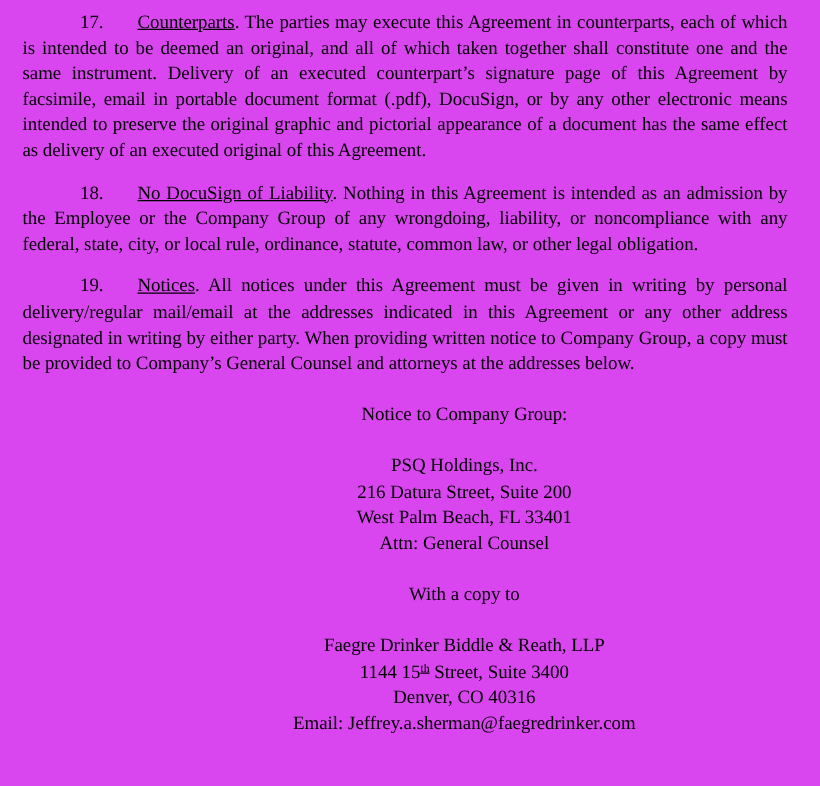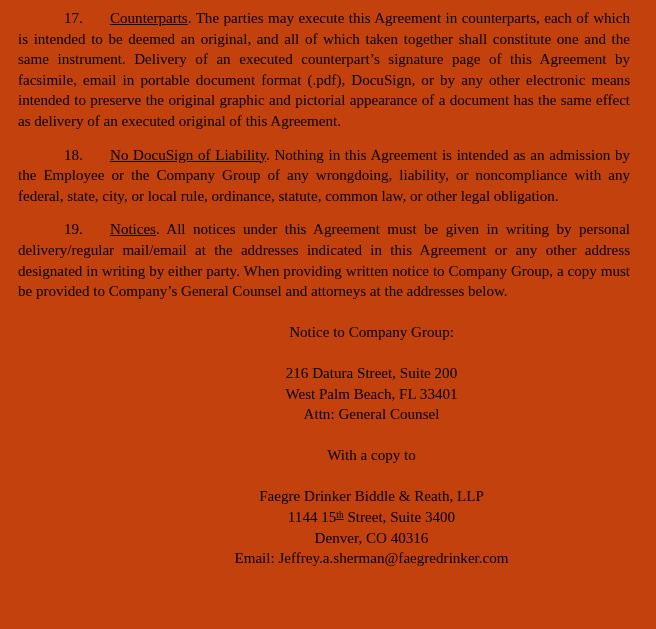--- a/index.html
+++ b/index.html
@@ -11,21 +11,21 @@
     width: 656px;
     height: 629px;
     overflow: hidden;
     font-family: "Liberation Serif", "DejaVu Serif", serif;
     color: #000000;
   }
   #page {
     position: relative;
     width: 656px;
     height: 629px;
-    background: #c2410c;
+    background: #d946ef;
     box-sizing: border-box;
     padding: 8px 26px 0 18px;
   }
   .para {
     font-size: 15.1px;
     line-height: 20.6px;
     text-align: justify;
     text-justify: inter-word;
     margin: 0 0 14px 0;
     letter-spacing: -0.02px;
@@ -79,20 +79,21 @@
 
   <p class="para p19">
     <span class="num">19.</span><span class="heading">Notices</span><span>. All notices under this Agreement must be given in writing by personal delivery/regular mail/email at the addresses indicated in this Agreement or any other address designated in writing by either party. When providing written notice to Company Group, a copy must be provided to Company’s General Counsel and attorneys at the addresses below.</span>
   </p>
 
   <div id="notice-section">
 
     <div class="block">
       <div class="line">Notice to Company Group:</div>
       <div class="spacer"></div>
+      <div class="line">PSQ Holdings, Inc.</div>
       <div class="line">216 Datura Street, Suite 200</div>
       <div class="line">West Palm Beach, FL 33401</div>
       <div class="line">Attn: General Counsel</div>
     </div>
 
     <div class="spacer"></div>
 
     <div class="block">
       <div class="line">With a copy to</div>
       <div class="spacer"></div>

